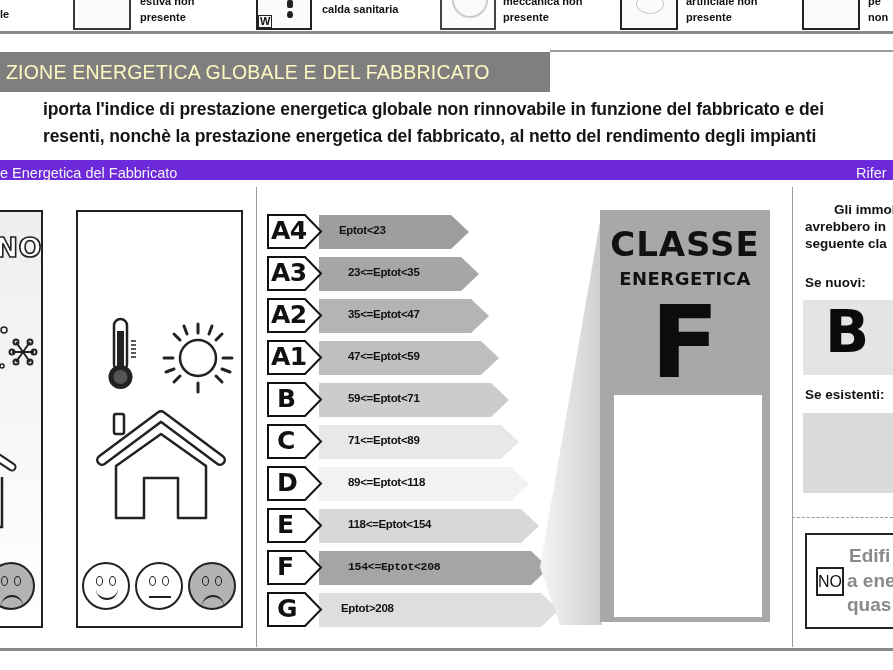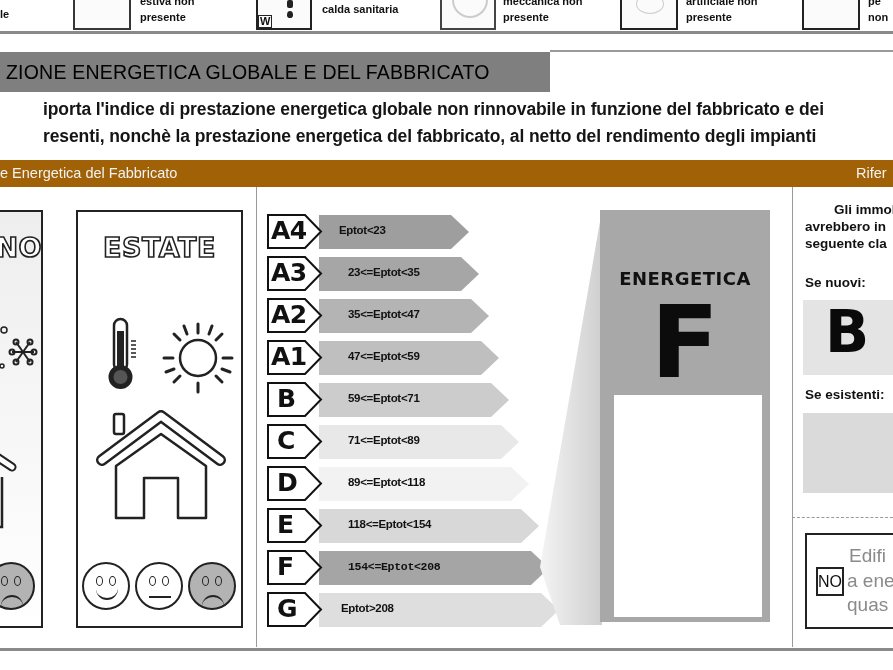--- a/index.html
+++ b/index.html
@@ -8,26 +8,26 @@
 
   
   .top-strip { position: absolute; left: 0; top: 0; width: 893px; height: 32px; }
   .top-strip .svc { position: absolute; top: 0; height: 30px; }
   .top-strip .svc-icon { position: absolute; top: -10px; width: 58px; height: 40px; border: 2px solid #222; border-top: none; background: #fbfbfb; }
   .top-strip .svc-text { position: absolute; font-size: 11px; font-weight: bold; line-height: 14px; color: #111; white-space: nowrap; }
   .rule { position: absolute; left: 0; width: 893px; background: #8a8a8a; }
 
   
   .section-bar { position: absolute; left: 0; top: 52px; width: 550px; height: 40px; background: #7f7f7f; }
-  .section-bar span { position: absolute; left: 6px; top: 9px; font-size: 19.5px; color: #000000; letter-spacing: 0.2px; white-space: nowrap; }
+  .section-bar span { position: absolute; left: 6px; top: 9px; font-size: 19.5px; color: #fef9c3; letter-spacing: 0.2px; white-space: nowrap; }
 
   .desc { position: absolute; left: 4px; font-size: 17.5px; font-weight: bold; color: #151515; white-space: nowrap; letter-spacing: -0.1px; margin-left: 39px; }
 
   
-  .col-bar { position: absolute; left: 0; top: 160px; width: 893px; height: 27px; background: #a16207; }
+  .col-bar { position: absolute; left: 0; top: 160px; width: 893px; height: 20px; background: #6d28d9; }
   .col-bar span { position: absolute; top: 5px; font-size: 14.5px; color: #f2f2f2; white-space: nowrap; }
 
   .vline { position: absolute; top: 187px; height: 460px; width: 1px; background: #9a9a9a; }
 
   
   .season { position: absolute; top: 210px; height: 418px; border: 2px solid #222; background: #fff; }
   .season-title { position: absolute; top: 20px; width: 100%; text-align: center; font-size: 27px; font-weight: bold; color: #fff;
     -webkit-text-stroke: 1.6px #222; letter-spacing: 0.5px; font-family: "DejaVu Sans", sans-serif; }
   .smiley { position: absolute; width: 48px; height: 48px; border: 2px solid #222; border-radius: 50%; background: #fff; }
   .smiley.sad { background: #b3b3b3; }
@@ -54,21 +54,21 @@
   .ep-box .val { position: absolute; top: 98px; width: 100%; text-align: center; font-size: 27px; font-weight: bold; }
   .ep-box .unit { position: absolute; top: 173px; width: 100%; text-align: center; font-size: 15.5px; font-weight: bold; }
 
   
   .ref-text { position: absolute; left: 805px; font-size: 13.5px; font-weight: bold; color: #111; white-space: nowrap; }
   .ref-box { position: absolute; left: 803px; width: 100px; background: #e4e4e4; }
   .ref-box .letter { position: absolute; left: 22px; top: -2px; font-size: 58px; font-weight: bold; color: #0a0a0a; font-family: "DejaVu Sans", sans-serif; }
   .dashed { position: absolute; left: 792px; top: 517px; width: 101px; border-top: 1px dashed #999; }
   .nzeb { position: absolute; left: 805px; top: 533px; width: 100px; height: 96px; border: 2px solid #222; border-right: none; }
   .nzeb .no { position: absolute; left: 9px; top: 32px; width: 28px; height: 29px; border: 2px solid #222; font-size: 16px; color: #111; text-align: center; line-height: 25px; }
-  .nzeb .nz-text { position: absolute; left: 40px; font-size: 19px; font-weight: normal; color: #8a8a8a; white-space: nowrap; line-height: 22px; }
+  .nzeb .nz-text { position: absolute; left: 40px; font-size: 19px; font-weight: bold; color: #8a8a8a; white-space: nowrap; line-height: 22px; }
 </style>
 </head>
 <body>
 
 <div class="top-strip">
   <div class="svc" style="left:0;">
     <span class="svc-text" style="left:0; top:7px;">le</span>
   </div>
   <div class="svc" style="left:73px;">
     <div class="svc-icon" style="left:0; opacity:0.9;"></div>
@@ -144,21 +144,20 @@
     <path d="M20 55 L20 105 L10 105" stroke="#222" stroke-width="2.5" fill="none"></path>
   </svg>
   <div class="smiley sad" style="left:5px; top:350px;">
     <span class="eye l"></span>
       <span class="eye r"></span>
       <span class="mouth-sad"></span>
   </div>
 </div>
 
 <div class="season" style="left:76px; width:167px;">
-  <div class="season-title">ESTATE</div>
   <svg style="position:absolute; left:30px; top:105px;" width="32" height="75" viewBox="0 0 32 75">
     <rect x="6" y="2" width="13" height="52" rx="6.5" fill="#fff" stroke="#222" stroke-width="2.5"></rect>
     <rect x="9" y="14" width="7" height="42" fill="#222"></rect>
     <circle cx="12.5" cy="60" r="11" fill="#222" stroke="#222" stroke-width="2"></circle>
     <circle cx="12.5" cy="60" r="7" fill="#555"></circle>
     <g stroke="#222" stroke-width="1.5">
         <line x1="23" y1="24" x2="28" y2="24"></line>
         <line x1="23" y1="28" x2="28" y2="28"></line>
         <line x1="23" y1="32" x2="28" y2="32"></line>
         <line x1="23" y1="36" x2="28" y2="36"></line>
@@ -352,20 +351,21 @@
   <defs>
     <linearGradient id="wg" x1="0" y1="0" x2="1" y2="0">
       <stop offset="0" stop-color="#f4f4f4"></stop>
         <stop offset="1" stop-color="#cfcfcf"></stop>
     </linearGradient>
   </defs>
   <polygon points="0,357 62,0 62,415 20,415" fill="url(#wg)"></polygon>
 </svg>
 
 <div class="class-panel">
+  <div class="t1">CLASSE</div>
   <div class="t2">ENERGETICA</div>
   <div class="big">F</div>
   <div class="ep-box">
   </div>
 </div>
 
 <div class="ref-text" style="top:202px;margin-left:29px;">Gli immobili</div>
 <div class="ref-text" style="top:219px;">avrebbero in</div>
 <div class="ref-text" style="top:236px;">seguente cla</div>
 <div class="ref-text" style="top:275px;">Se nuovi:</div>

